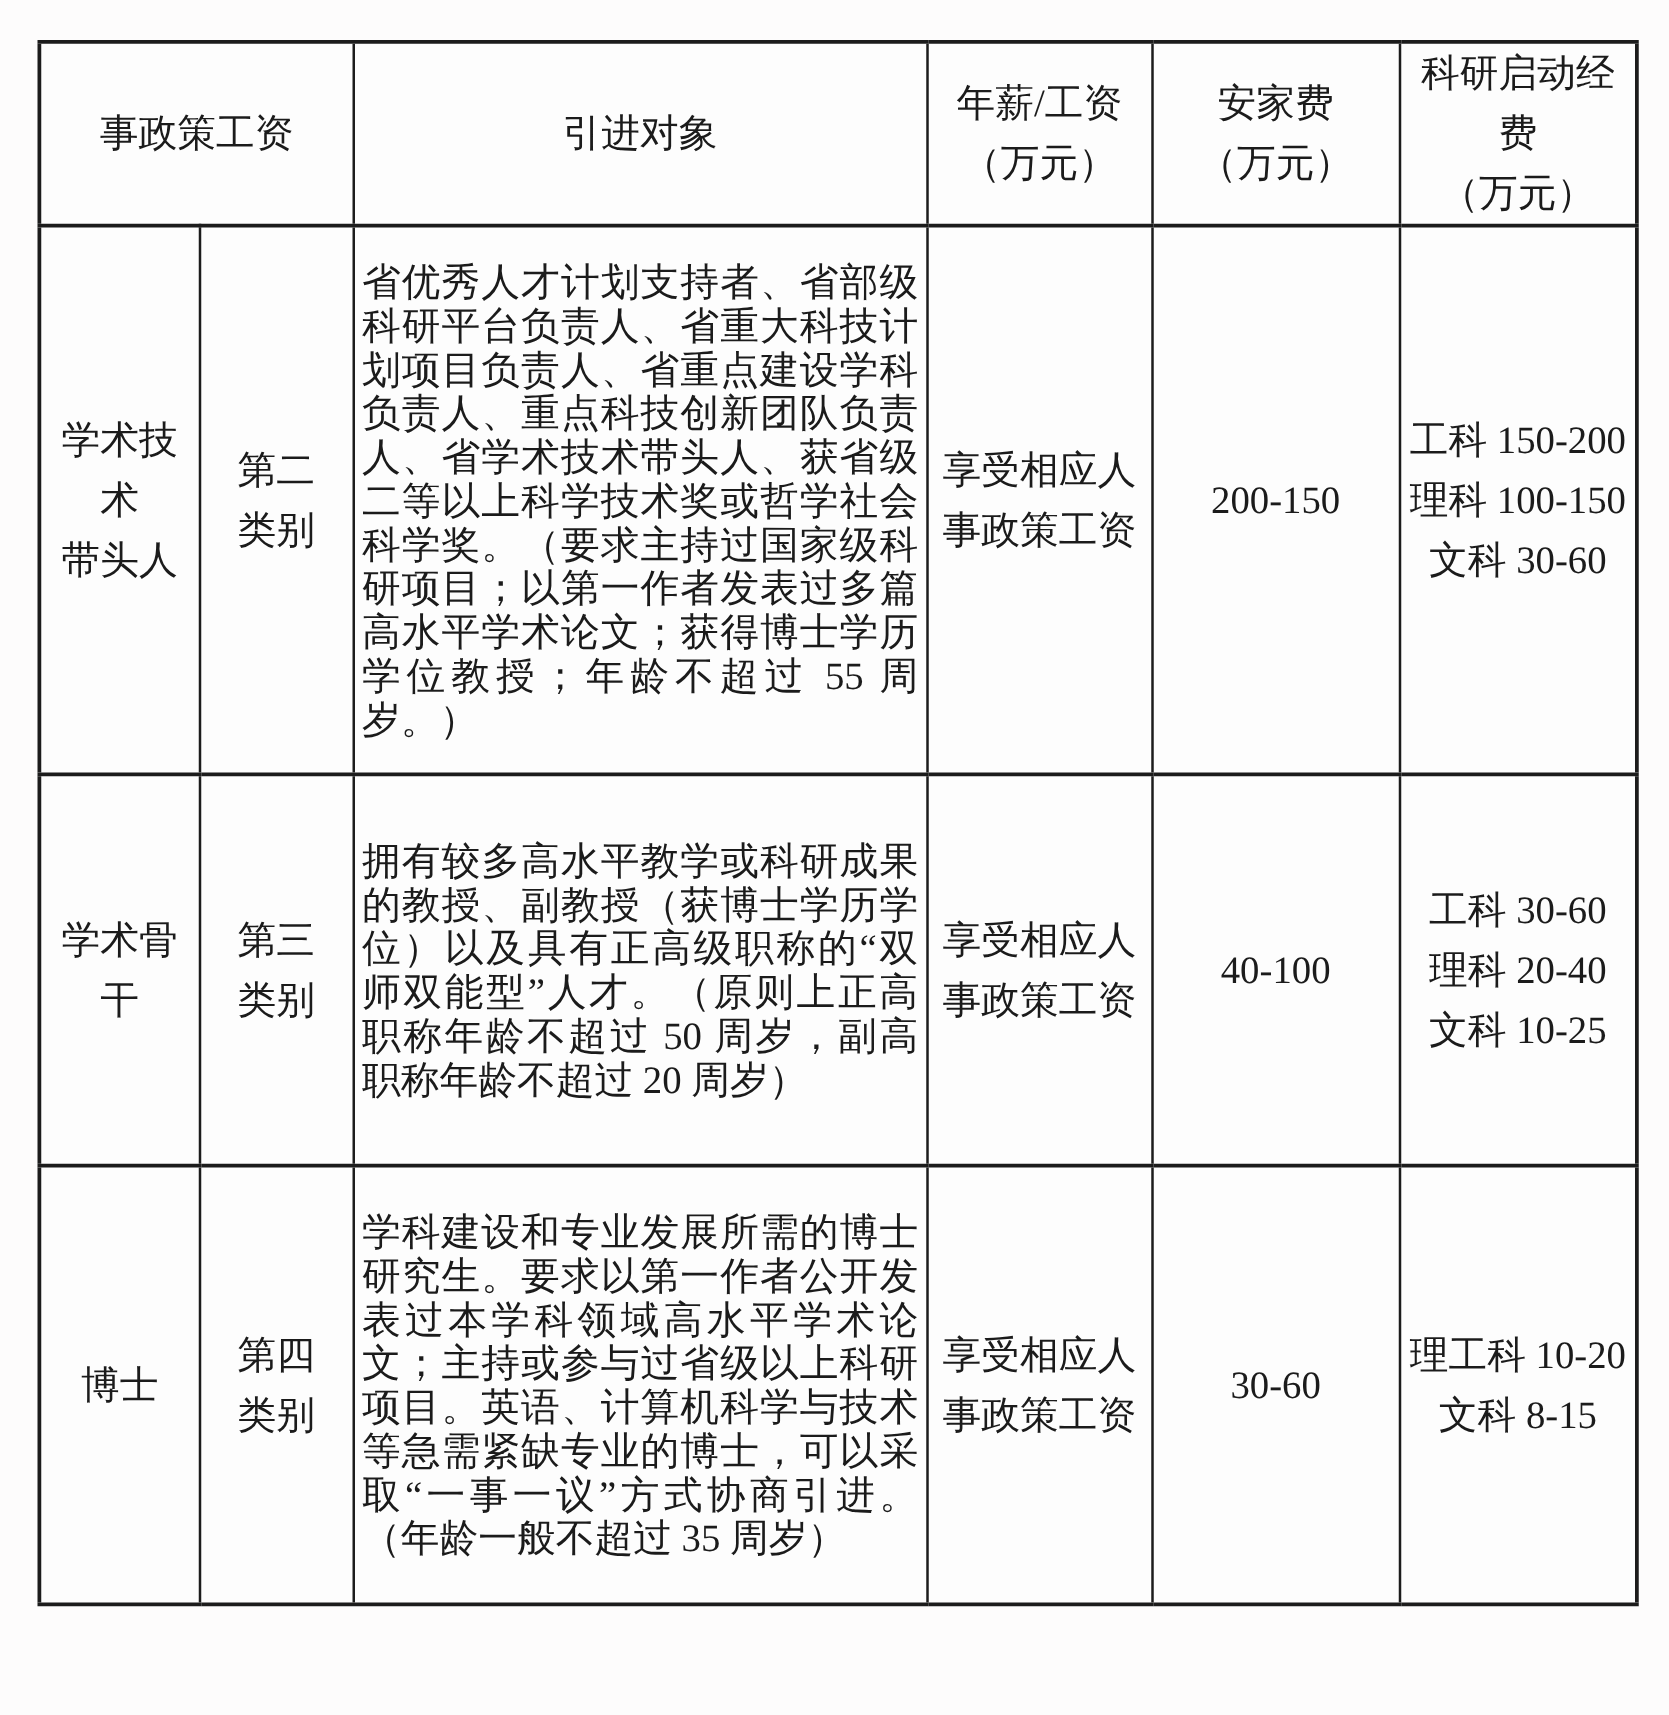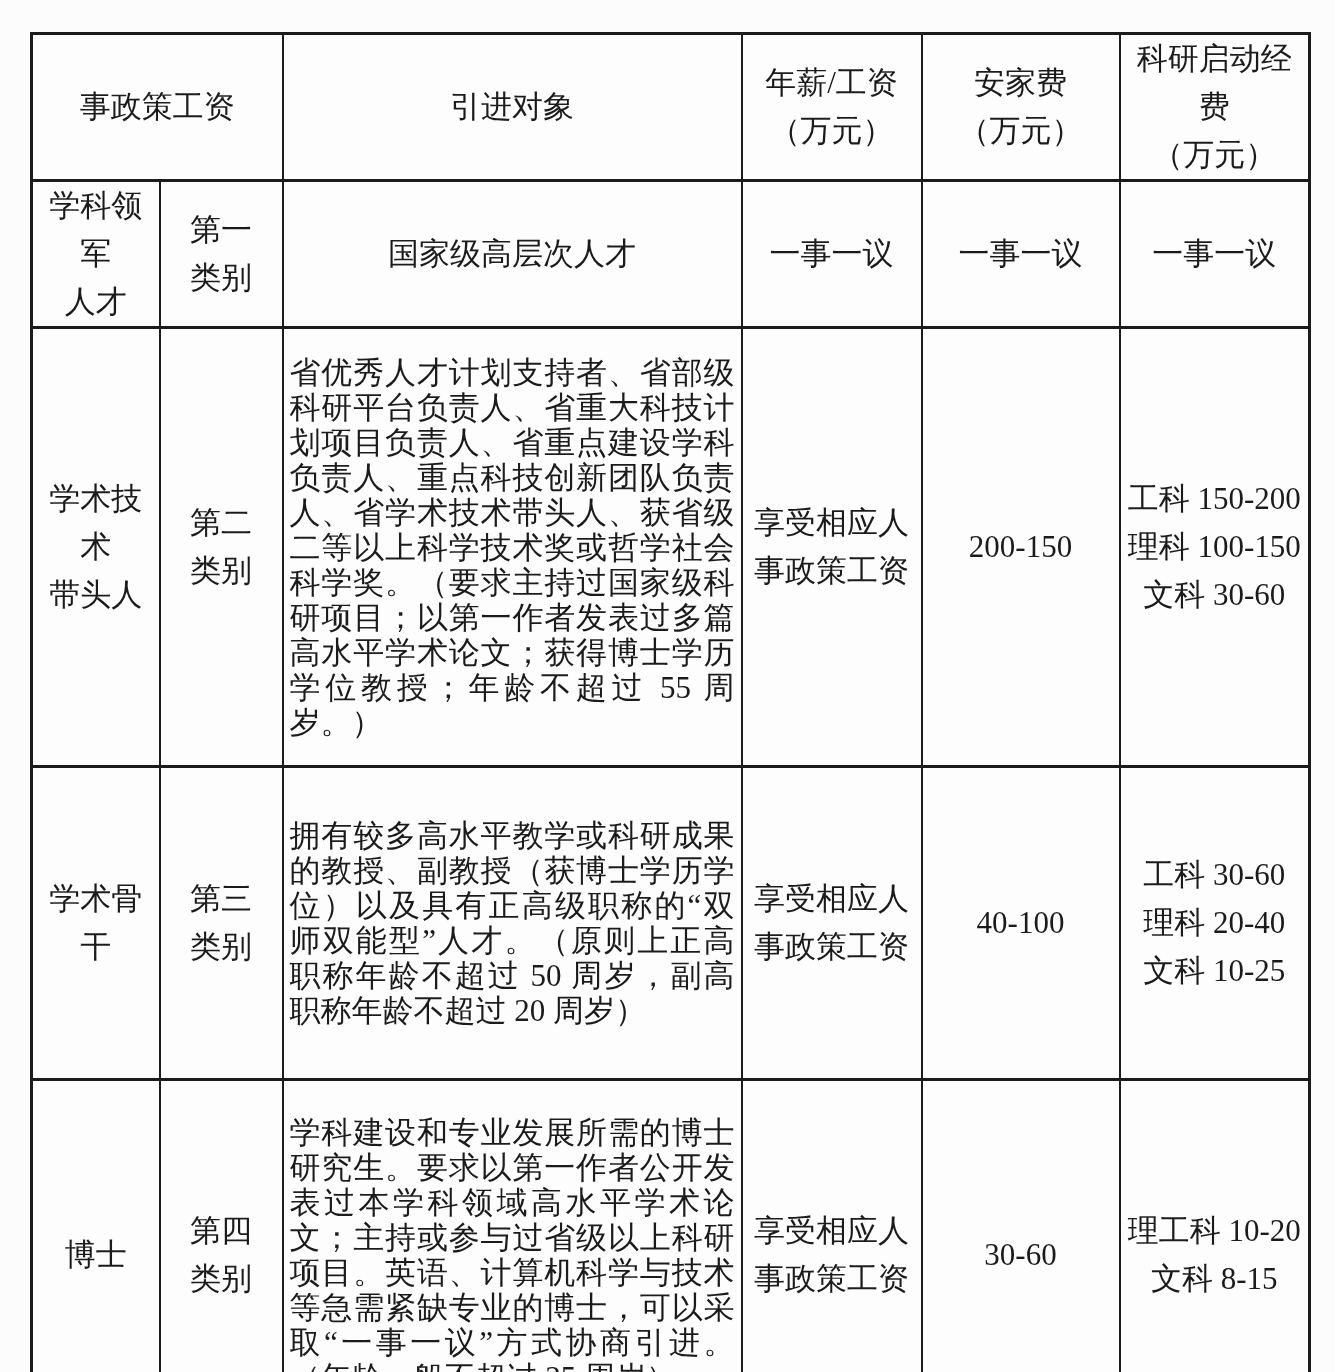--- a/index.html
+++ b/index.html
@@ -76,30 +76,20 @@
       <th colspan="2" class="center pre lh48">事政策工资</th>
       <th class="center pre lh48">引进对象</th>
       <th class="center pre lh48">年薪/工资
 （万元）</th>
       <th class="center pre lh48">安家费
 （万元）</th>
       <th class="center pre lh48">科研启动经费
 （万元）</th>
     </tr>
 
-    <tr class="r-one">
-      <td class="center pre lh48">学科领军
-人才</td>
-      <td class="center pre lh48">第一
-类别</td>
-      <td class="target-center">国家级高层次人才</td>
-      <td class="center pre lh48">一事一议</td>
-      <td class="center pre lh48">一事一议</td>
-      <td class="center pre lh48">一事一议</td>
-    </tr>
 
     <tr class="r-two">
       <td class="center pre lh48">学术技术
 带头人</td>
       <td class="center pre lh48">第二
 类别</td>
       <td class="target-text">省优秀人才计划支持者、省部级科研平台负责人、省重大科技计划项目负责人、省重点建设学科负责人、重点科技创新团队负责人、省学术技术带头人、获省级二等以上科学技术奖或哲学社会科学奖。（要求主持过国家级科研项目；以第一作者发表过多篇高水平学术论文；获得博士学历学位教授；年龄不超过 55 周岁。）</td>
       <td class="center pre lh48">享受相应人
 事政策工资</td>
       <td class="center pre lh48">200-150</td>

